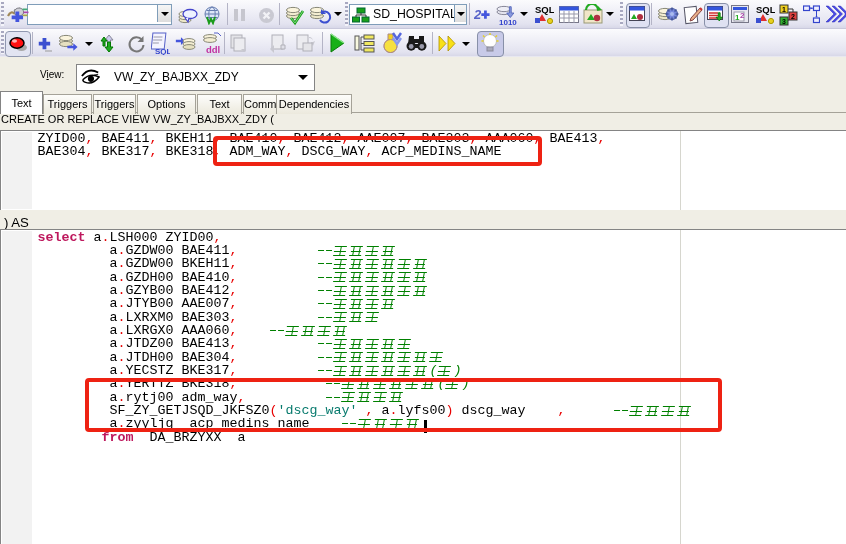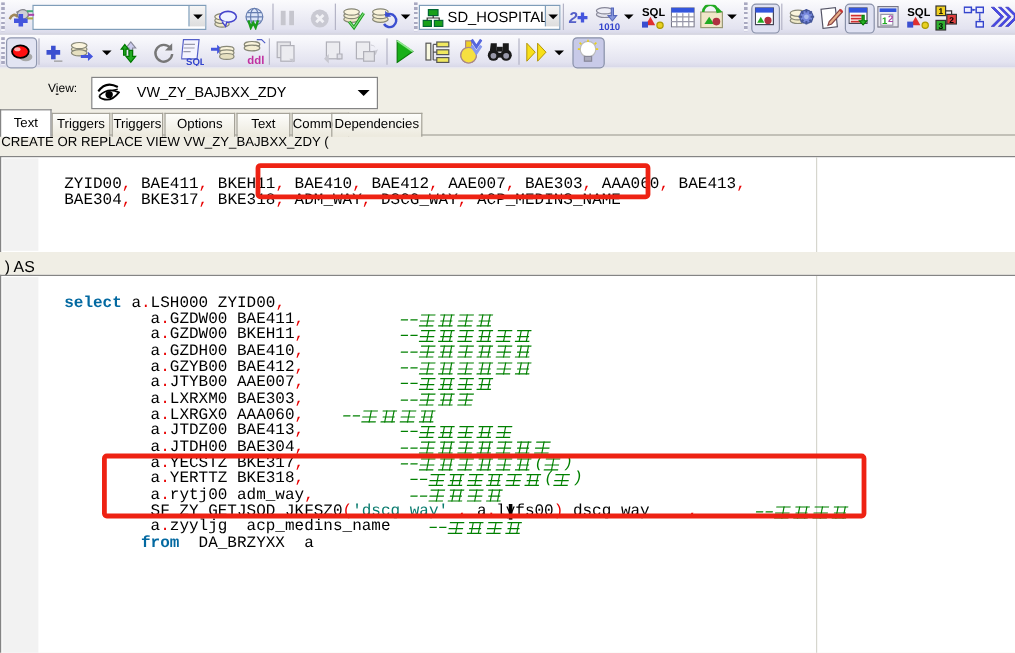--- a/index.html
+++ b/index.html
@@ -4,22 +4,22 @@
 html,body{margin:0;padding:0}
 body{width:846px;height:544px;position:relative;overflow:hidden;background:#f0eee5;font-family:"Liberation Sans",sans-serif}
 .abs{position:absolute}
 #tb1{left:0;top:0;width:846px;height:28px;background:linear-gradient(#fbfbfd,#e3e3f0 85%,#d8d8e8);border-bottom:1px solid #c9c9dc}
 #tb2{left:0;top:29px;width:846px;height:27px;background:linear-gradient(#fbfbfd,#e3e3f0 85%,#d8d8e8);border-bottom:1px solid #e8e8f0}
 .grip{width:3px;background:repeating-linear-gradient(#a8a8c0 0 2px,#f4f4fa 2px 4px)}
 .sep{width:1px;background:#b4b4c6}
 .combo{background:#fff;border:1px solid #7f9db9}
 .cbtxt{font-size:10.6px;color:#000;line-height:19px;white-space:nowrap}
 .darr{width:0;height:0;border-left:4px solid transparent;border-right:4px solid transparent;border-top:4px solid #000}
-pre{margin:16px;font-family:"Liberation Mono",monospace;font-size:13.331px;line-height:13.333px;white-space:pre}
-.k{color:#0369a1;font-weight:bold}
+pre{margin:0;font-family:"Liberation Mono",monospace;font-size:13.331px;line-height:13.333px;white-space:pre}
+.k{color:#be185d;font-weight:bold}
 .r{color:#e80000}
 .s{color:#077a6d}
 .c{color:#008000;font-style:italic}
 .g{display:inline-block;width:16px;height:13.333px;position:relative;vertical-align:top}
 .g i{position:absolute;left:1px;top:1.5px;width:12px;height:10px;transform:skewX(-11deg);
  background:
  linear-gradient(#008000,#008000) 0 0/12px 1px no-repeat,
  linear-gradient(#008000,#008000) 0 4.5px/12px 1px no-repeat,
  linear-gradient(#008000,#008000) 0 9px/12px 1px no-repeat,
  linear-gradient(#008000,#008000) 5.5px 0/1px 10px no-repeat}

